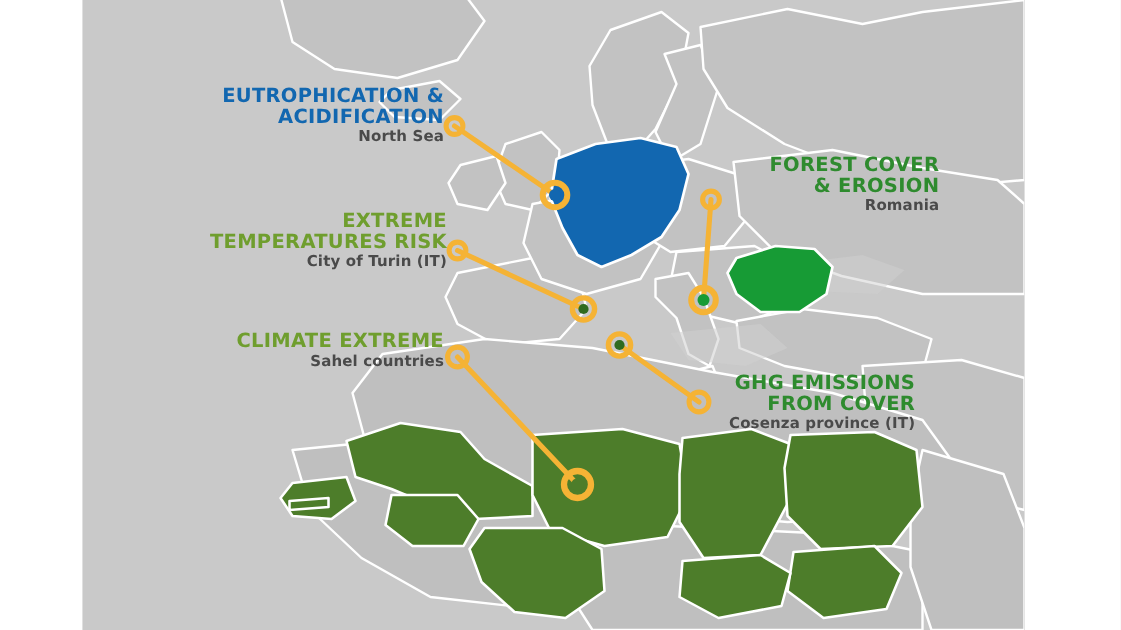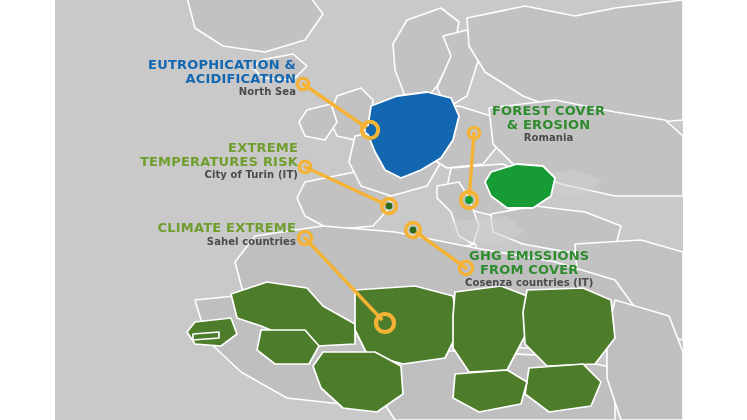--- a/index.html
+++ b/index.html
@@ -45,21 +45,21 @@
     letter-spacing: 0.2px;
   }
   .label-sub {
     font-weight: bold;
     font-size: 10px;
     color: #4a4a4a;
     letter-spacing: 0.1px;
     margin-top: 2px;
   }
   .align-right { text-align: right; }
-  .align-left  { text-align: center; }
+  .align-left  { text-align: right; padding-left: 21px; }
   .title-blue  { color: #1267b0; }
   .title-green { color: #2e8b2e; }
   .title-olive { color: #6f9e2e; }
 </style>
 </head>
 <body>
 
 <div id="infographic">
 
   <div id="map-frame">
@@ -210,16 +210,16 @@
   </div>
 
   <div class="label-block align-right" style="left:60px; top:221px; width:236px;">
     <div class="label-title title-olive">CLIMATE EXTREME</div>
     <div class="label-sub">Sahel countries</div>
   </div>
 
   <div class="label-block align-left" style="left:465px; top:249px;">
     <div class="label-title title-green">GHG EMISSIONS</div>
     <div class="label-title title-green">FROM COVER</div>
-    <div class="label-sub">Cosenza countries (IT)</div>
+    <div class="label-sub">Cosenza province (IT)</div>
   </div>
 
 </div>
 
 </body></html>

